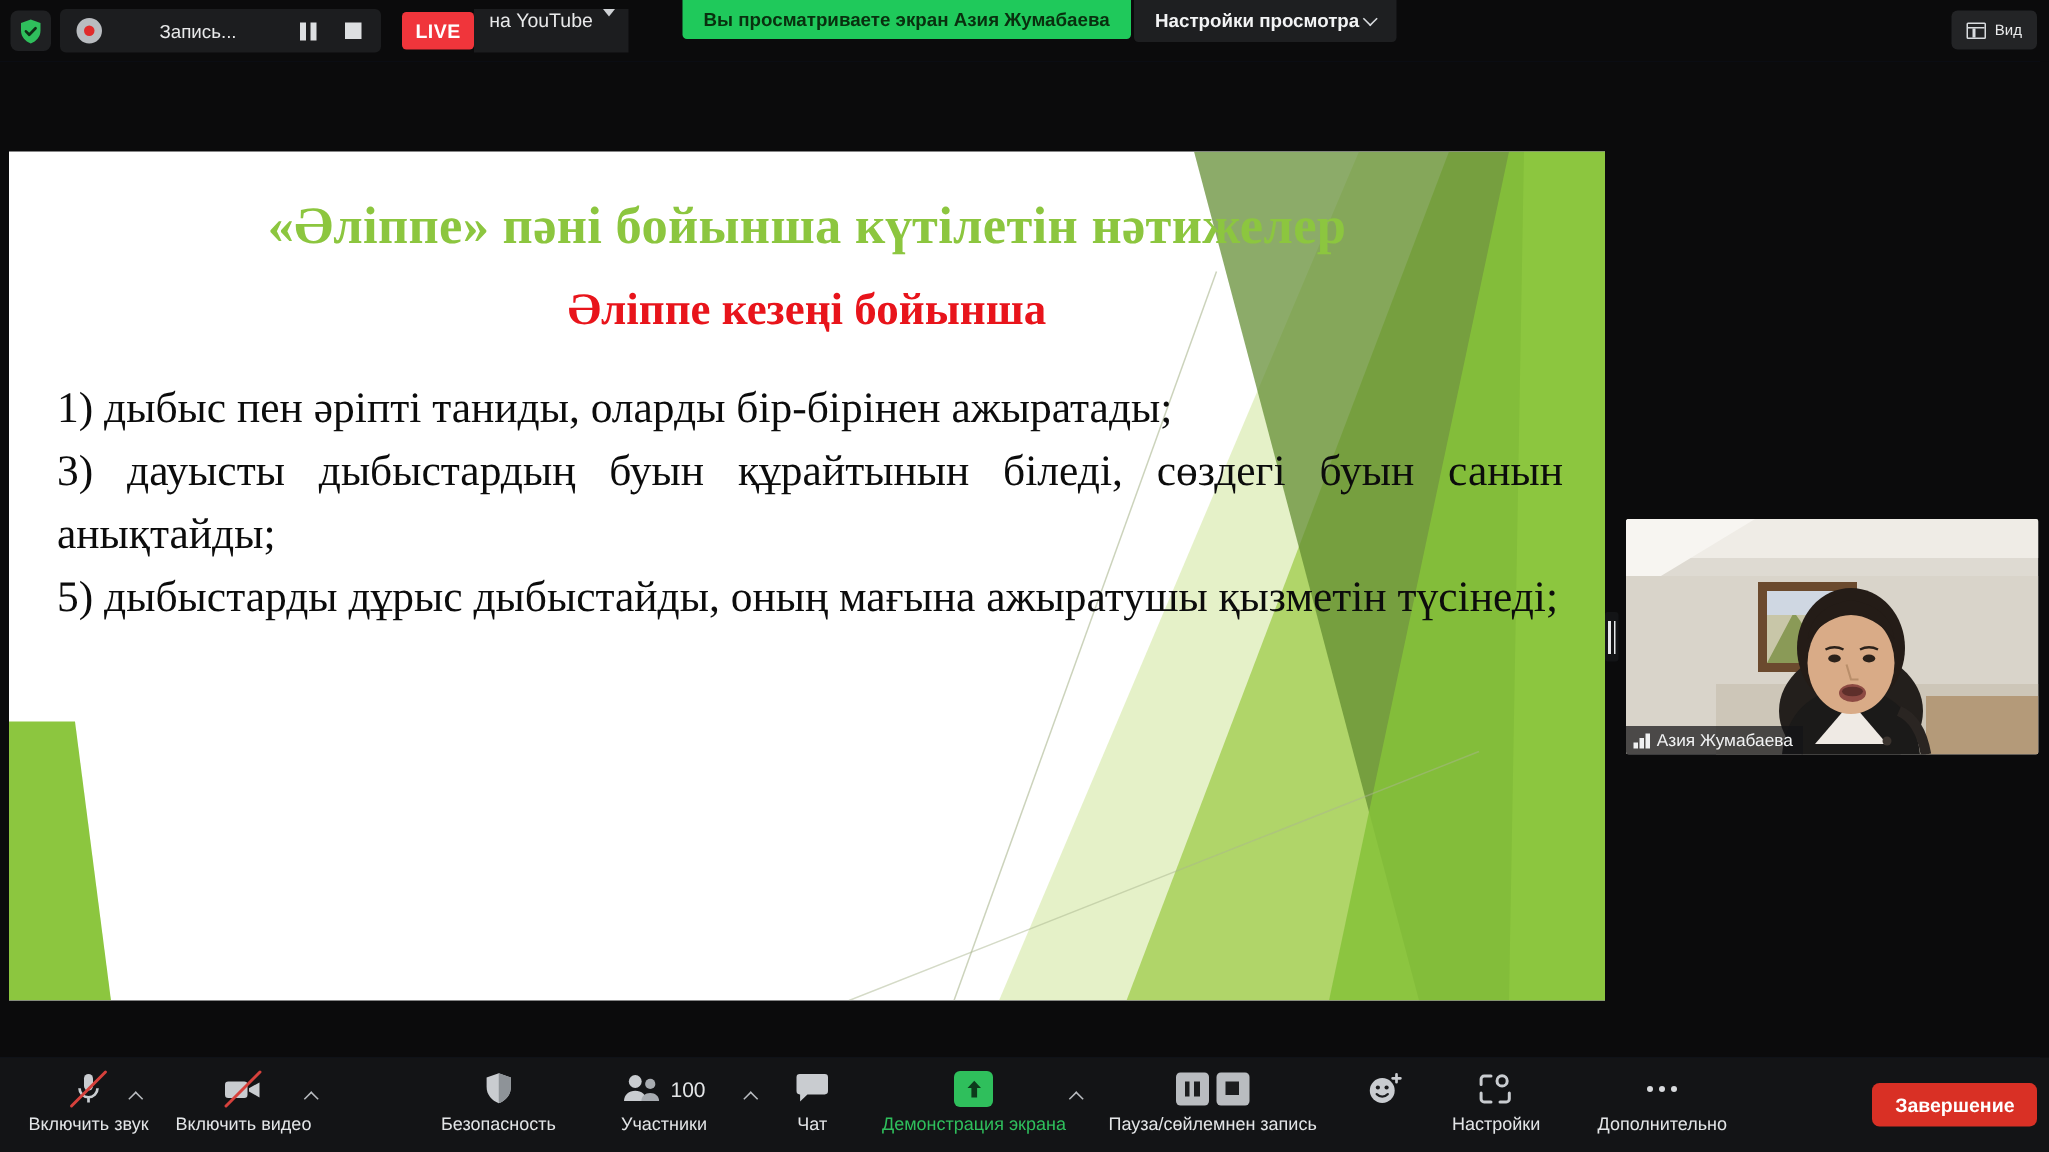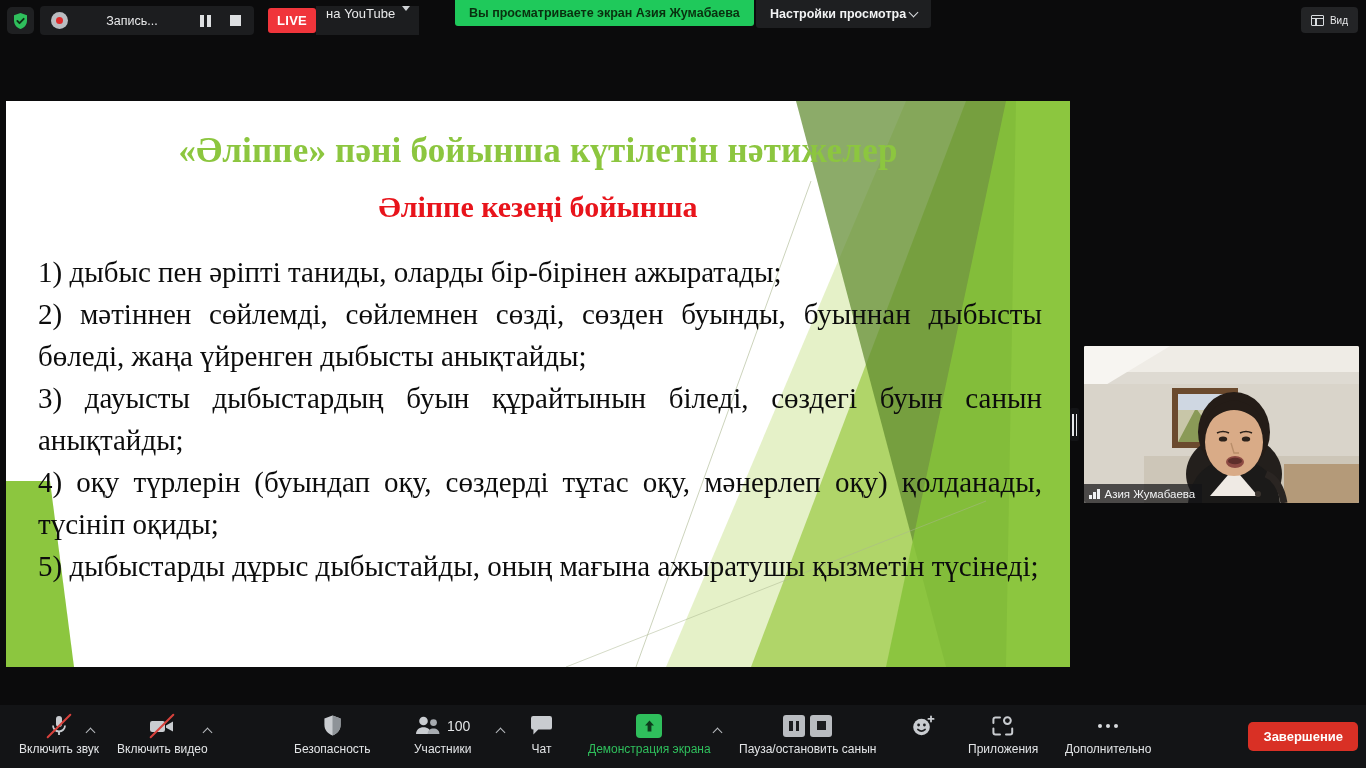--- a/index.html
+++ b/index.html
@@ -248,23 +248,21 @@
         <polygon points="760,0 830,0 640,566 560,566" fill="#e7f0d4" opacity="0.0"></polygon>
         <line x1="805" y1="80" x2="630" y2="566" stroke="#aab68f" stroke-width="1" opacity="0.6"></line>
         <line x1="980" y1="400" x2="560" y2="566" stroke="#aab68f" stroke-width="1" opacity="0.5"></line>
       </svg>
 
       <div class="slide-content">
         <div class="slide-title">«Әліппе» пәні бойынша күтілетін нәтижелер</div>
         <div class="slide-subtitle">Әліппе кезеңі бойынша</div>
         <div class="slide-body">
           <p>1) дыбыс пен әріпті таниды, оларды бір-бірінен ажыратады;</p>
-          <p>2) мәтіннен сөйлемді, сөйлемнен сөзді, сөзден буынды, буыннан дыбысты бөледі, жаңа үйренген дыбысты анықтайды;</p>
           <p>3) дауысты дыбыстардың буын құрайтынын біледі, сөздегі буын санын анықтайды;</p>
-          <p>4) оқу түрлерін (буындап оқу, сөздерді тұтас оқу, мәнерлеп оқу) қолданады, түсініп оқиды;</p>
           <p>5) дыбыстарды дұрыс дыбыстайды, оның мағына ажыратушы қызметін түсінеді;</p>
         </div>
       </div>
     </div>
 
     <div class="drag-handle">
         <i></i>
         <i></i>
       </div>
 
@@ -392,21 +390,21 @@
         <span class="rec-ctrl-pair">
           <span class="rec-ctrl-box">
               <i class="p"></i>
               <i class="p"></i>
             </span>
           <span class="rec-ctrl-box">
               <i class="s"></i>
             </span>
         </span>
       </div>
-      <div class="tb-label">Пауза/остановить санын</div>
+      <div class="tb-label">Пауза/сөйлемнен запись</div>
     </div>
 
     <div class="tb-item" style="left:900px;gap:40px;">
       <div class="tb-icon">
         <svg width="26" height="24" viewBox="0 0 26 24" aria-hidden="true">
           <circle cx="11.5" cy="13" r="8.3" fill="#c9ccd0"></circle>
           <circle cx="8.6" cy="11" r="1.4" fill="#1c1d1f"></circle>
           <circle cx="14.4" cy="11" r="1.4" fill="#1c1d1f"></circle>
           <path d="M7.8 15.4q3.7 3.4 7.4 0" stroke="#1c1d1f" stroke-width="1.5" fill="none" stroke-linecap="round"></path>
           <path d="M21 2.3v5.2M18.4 4.9h5.2" stroke="#c9ccd0" stroke-width="1.8" stroke-linecap="round"></path>
@@ -417,21 +415,21 @@
 
     <div class="tb-item" style="left:968px;">
       <div class="tb-icon">
         <svg width="24" height="22" viewBox="0 0 24 22" aria-hidden="true">
           <path d="M9 2.4H4.4A2 2 0 0 0 2.4 4.4V8" stroke="#c9ccd0" stroke-width="2" fill="none" stroke-linecap="round"></path>
           <path d="M2.4 13.6v4A2 2 0 0 0 4.4 19.6H9" stroke="#c9ccd0" stroke-width="2" fill="none" stroke-linecap="round"></path>
           <path d="M15 19.6h4.2a2 2 0 0 0 2-2v-4" stroke="#c9ccd0" stroke-width="2" fill="none" stroke-linecap="round"></path>
           <circle cx="16.4" cy="5.6" r="3.4" stroke="#c9ccd0" stroke-width="2" fill="none"></circle>
         </svg>
       </div>
-      <div class="tb-label">Приложения</div>
+      <div class="tb-label">Настройки</div>
     </div>
 
     <div class="tb-item" style="left:1065px;">
       <div class="tb-icon">
         <span class="dots">
             <i></i>
             <i></i>
             <i></i>
           </span>
       </div>

